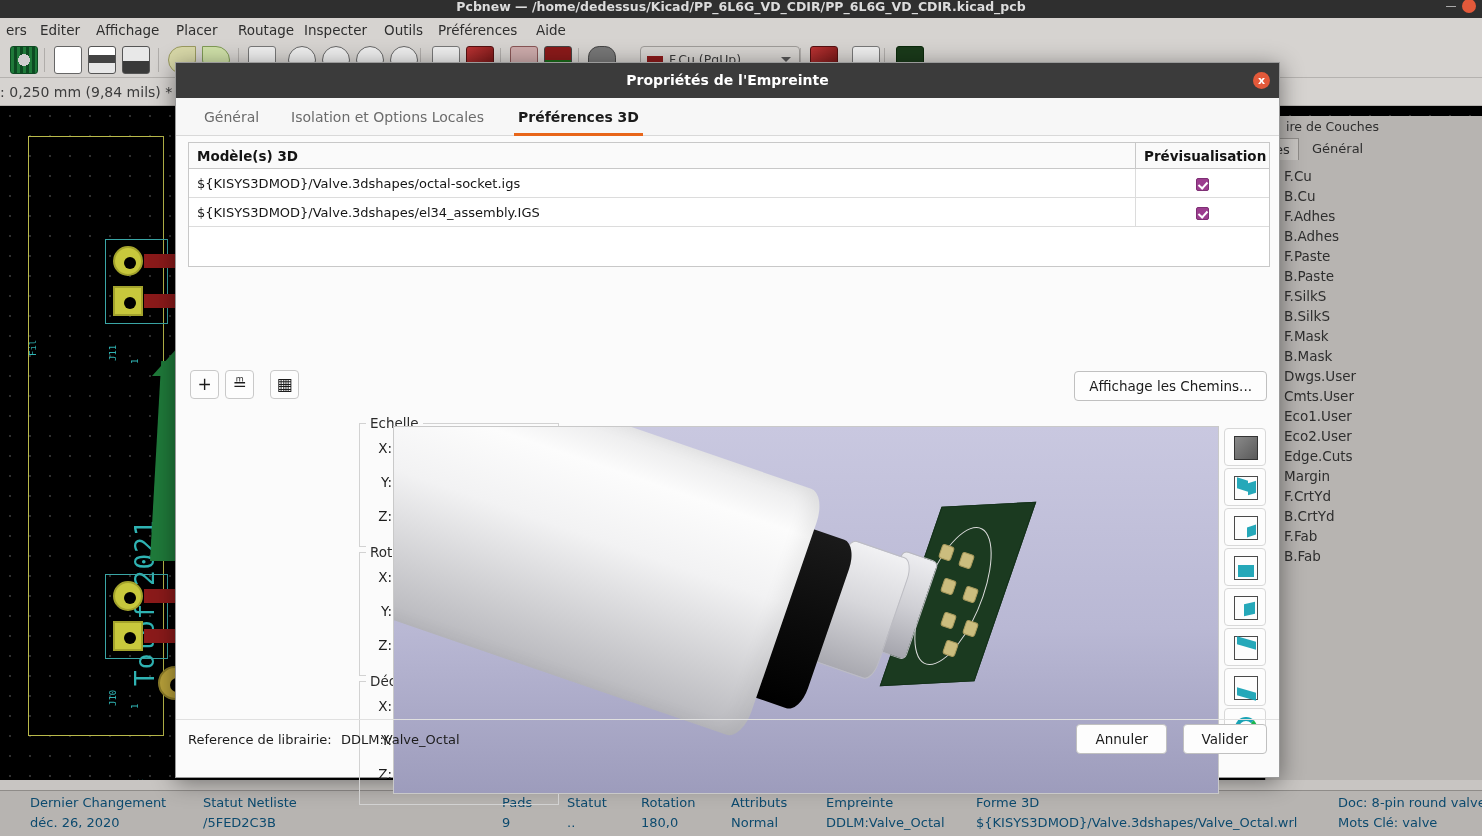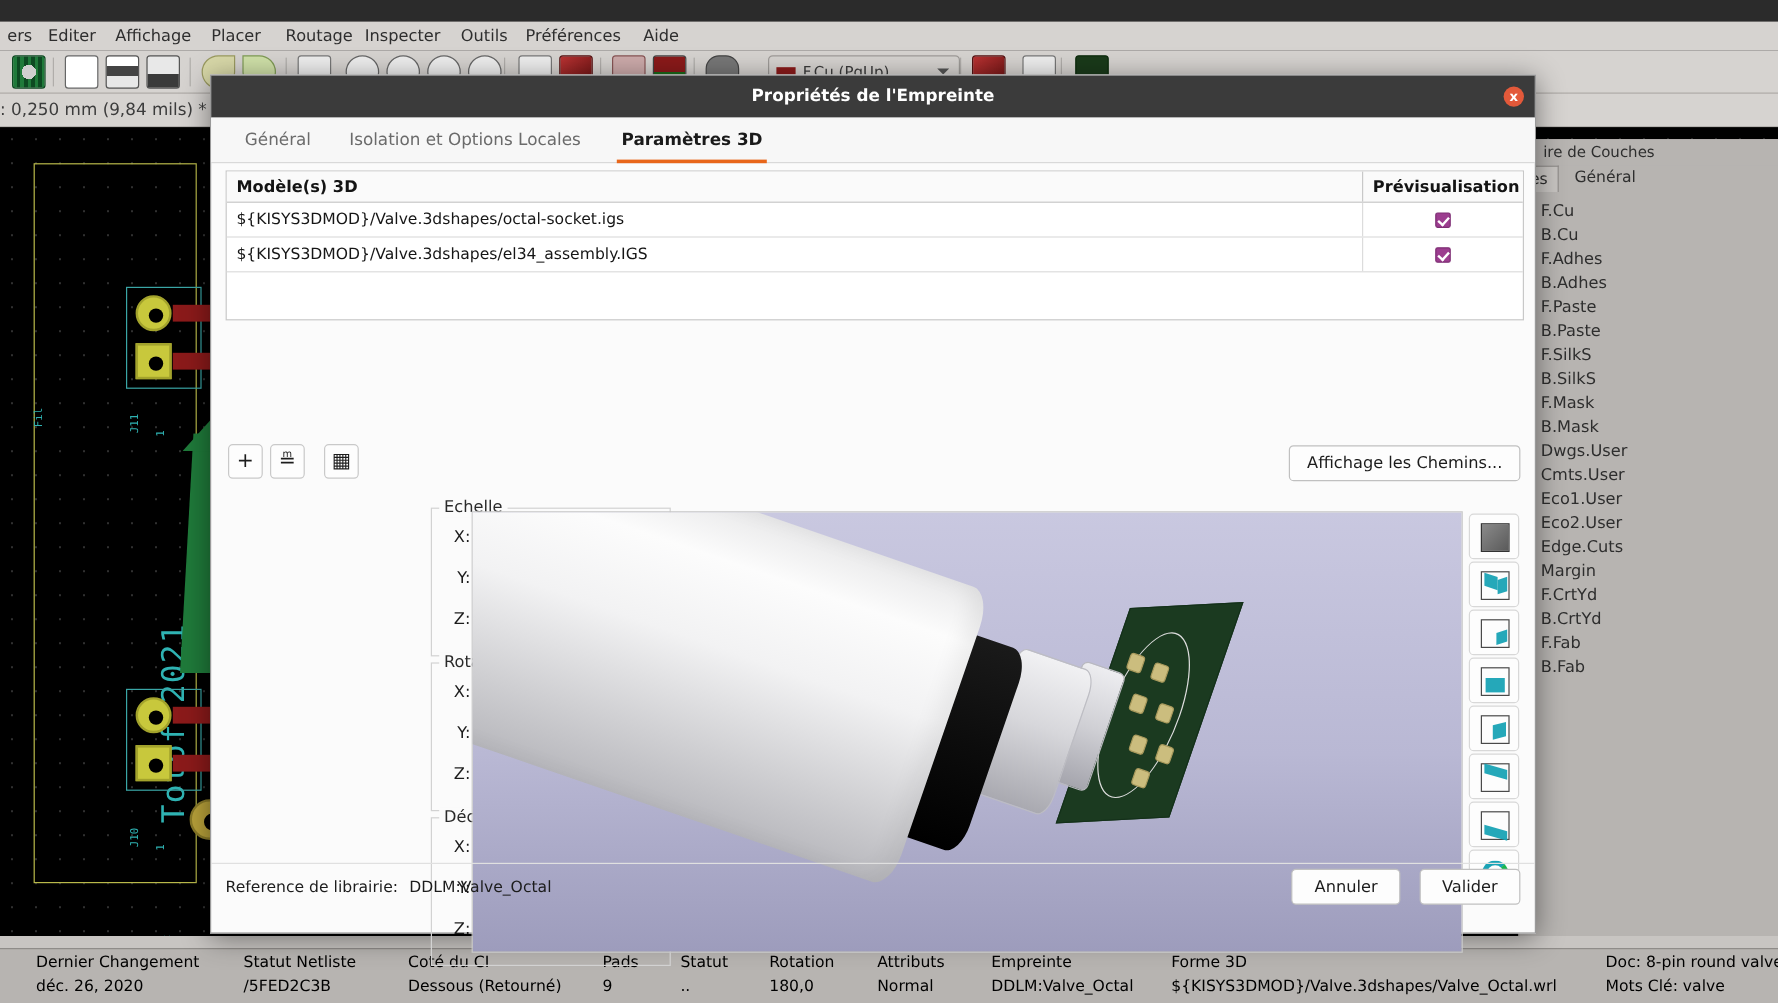--- a/index.html
+++ b/index.html
@@ -161,21 +161,21 @@
   .lp-tab.active { background:#c7c4c1; border:1px solid #8f8c89; border-bottom:none; }
   .lp-list { position:absolute; top:50px; left:0; right:0; bottom:0; }
   .lp-row {
     height:20px; line-height:20px; font-size:13.5px; color:#2e2e2e;
     padding-left:18px; white-space:nowrap; overflow:hidden;
   }
 
   
   .statusbar {
     position:absolute; left:0; bottom:0; width:1482px; height:46px;
-    background:#b7b4b1; border-top:1px solid #8f8c89; color:#000000;
+    background:#b7b4b1; border-top:1px solid #8f8c89; color:#0c4a6e;
     font-size:13px; overflow:hidden;
   }
   .st-col { position:absolute; top:2px; white-space:nowrap; }
   .st-col .k { display:block; line-height:20px; }
   .st-col .v { display:block; line-height:20px; }
   .scroll-h {
     position:absolute; left:0; bottom:46px; width:1482px; height:10px;
     background:#c8c5c2;
   }
   .scroll-h .thumb {
@@ -357,20 +357,27 @@
     position:absolute; top:4px; height:30px; padding:0 18px; background:#fdfdfd;
     border:1px solid #c0c0c0; border-radius:4px; font-size:13.5px; color:#1c1c1c;
     line-height:28px; cursor:pointer;
   }
 </style>
 </head>
 <body>
 
 <div id="root">
 
+  <div class="titlebar">
+    <span class="tb-title">Pcbnew — /home/dedessus/Kicad/PP_6L6G_VD_CDIR/PP_6L6G_VD_CDIR.kicad_pcb</span>
+    <span class="tb-buttons">
+      <span class="tb-min">—</span>
+      <span class="tb-close"></span>
+    </span>
+  </div>
 
   <div class="menubar" id="menubar">
       <div class="mi" style="left: 0px;">ers</div>
       <div class="mi" style="left: 34px;">Editer</div>
       <div class="mi" style="left: 90px;">Affichage</div>
       <div class="mi" style="left: 170px;">Placer</div>
       <div class="mi" style="left: 232px;">Routage</div>
       <div class="mi" style="left: 298px;">Inspecter</div>
       <div class="mi" style="left: 378px;">Outils</div>
       <div class="mi" style="left: 432px;">Préférences</div>
@@ -497,24 +504,20 @@
 
   <div class="statusbar" id="statusbar">
       <div class="st-col" style="left: 30px;">
         <span class="k">Dernier Changement</span>
         <span class="v">déc. 26, 2020</span>
       </div>
       <div class="st-col" style="left: 203px;">
         <span class="k">Statut Netliste</span>
         <span class="v">/5FED2C3B</span>
       </div>
-      <div class="st-col" style="left: 340px;">
-        <span class="k">Coté du CI</span>
-        <span class="v">Dessous (Retourné)</span>
-      </div>
       <div class="st-col" style="left: 502px;">
         <span class="k">Pads</span>
         <span class="v">9</span>
       </div>
       <div class="st-col" style="left: 567px;">
         <span class="k">Statut</span>
         <span class="v">..</span>
       </div>
       <div class="st-col" style="left: 641px;">
         <span class="k">Rotation</span>
@@ -541,21 +544,21 @@
   <div class="dialog">
 
     <div class="dlg-title">
       <span>Propriétés de l'Empreinte</span>
       <span class="dlg-close">x</span>
     </div>
 
     <div class="dlg-tabs" id="dlgtabs">
         <div class="dlg-tab" style="left: 18px;">Général</div>
         <div class="dlg-tab" style="left: 105px;">Isolation et Options Locales</div>
-        <div class="dlg-tab active" style="left: 332px;">Paramètres 3D</div>
+        <div class="dlg-tab active" style="left: 332px;">Préférences 3D</div>
       </div>
 
     <div class="dlg-body">
 
       <div class="models-box">
         <div class="mt-head">
           <div class="c1">Modèle(s) 3D</div>
           <div class="c2">Prévisualisation</div>
         </div>
         <div id="modelrows">

